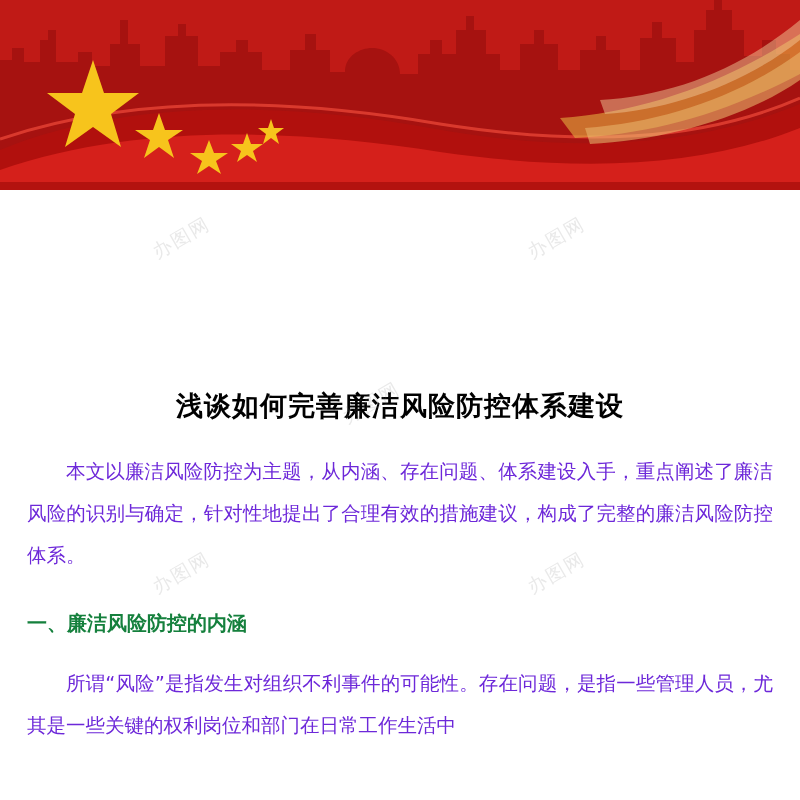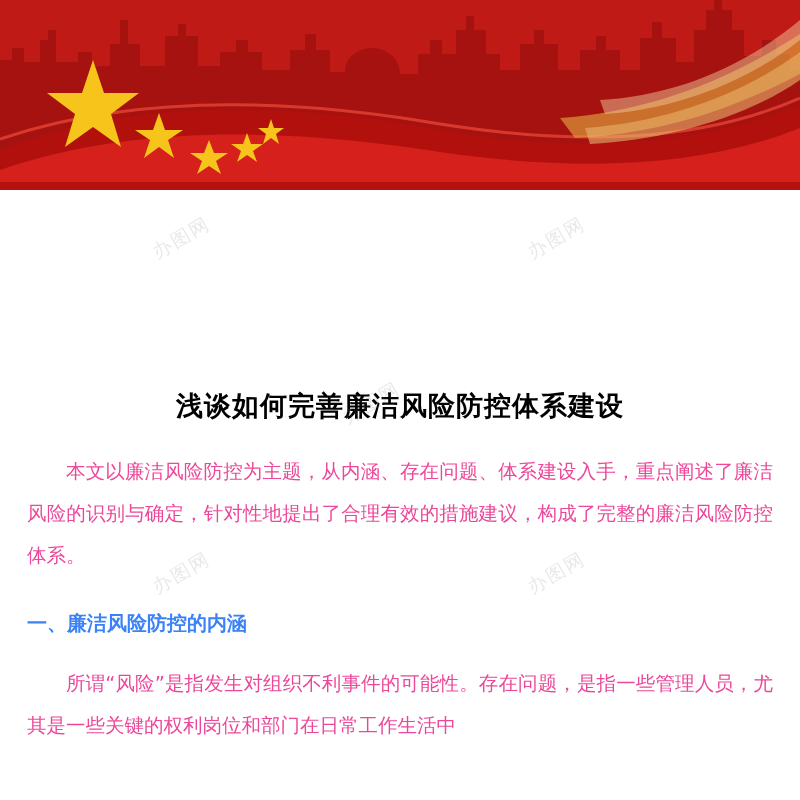--- a/index.html
+++ b/index.html
@@ -55,36 +55,36 @@
     font-size: 27px;
     letter-spacing: 1px;
     color: #000000;
     line-height: 1.3;
   }
   .para {
     margin: 0;
     font-family: "DejaVu Sans", sans-serif;
     font-size: 19.5px;
     line-height: 42px;
-    color: #ec4899;
+    color: #6d28d9;
     text-align: justify;
     text-justify: inter-ideograph;
     text-indent: 2em;
   }
   .para.abstract {
     margin-top: 28px;
   }
   .heading {
     margin: 0;
     padding-top: 26px;
     font-family: "DejaVu Sans", sans-serif;
     font-weight: bold;
     font-size: 20px;
     line-height: 40px;
-    color: #3b82f6;
+    color: #15803d;
   }
   .para.body-first {
     margin-top: 20px;
   }
 
   
   .watermark {
     position: absolute;
     font-family: "DejaVu Sans", sans-serif;
     font-size: 19px;

